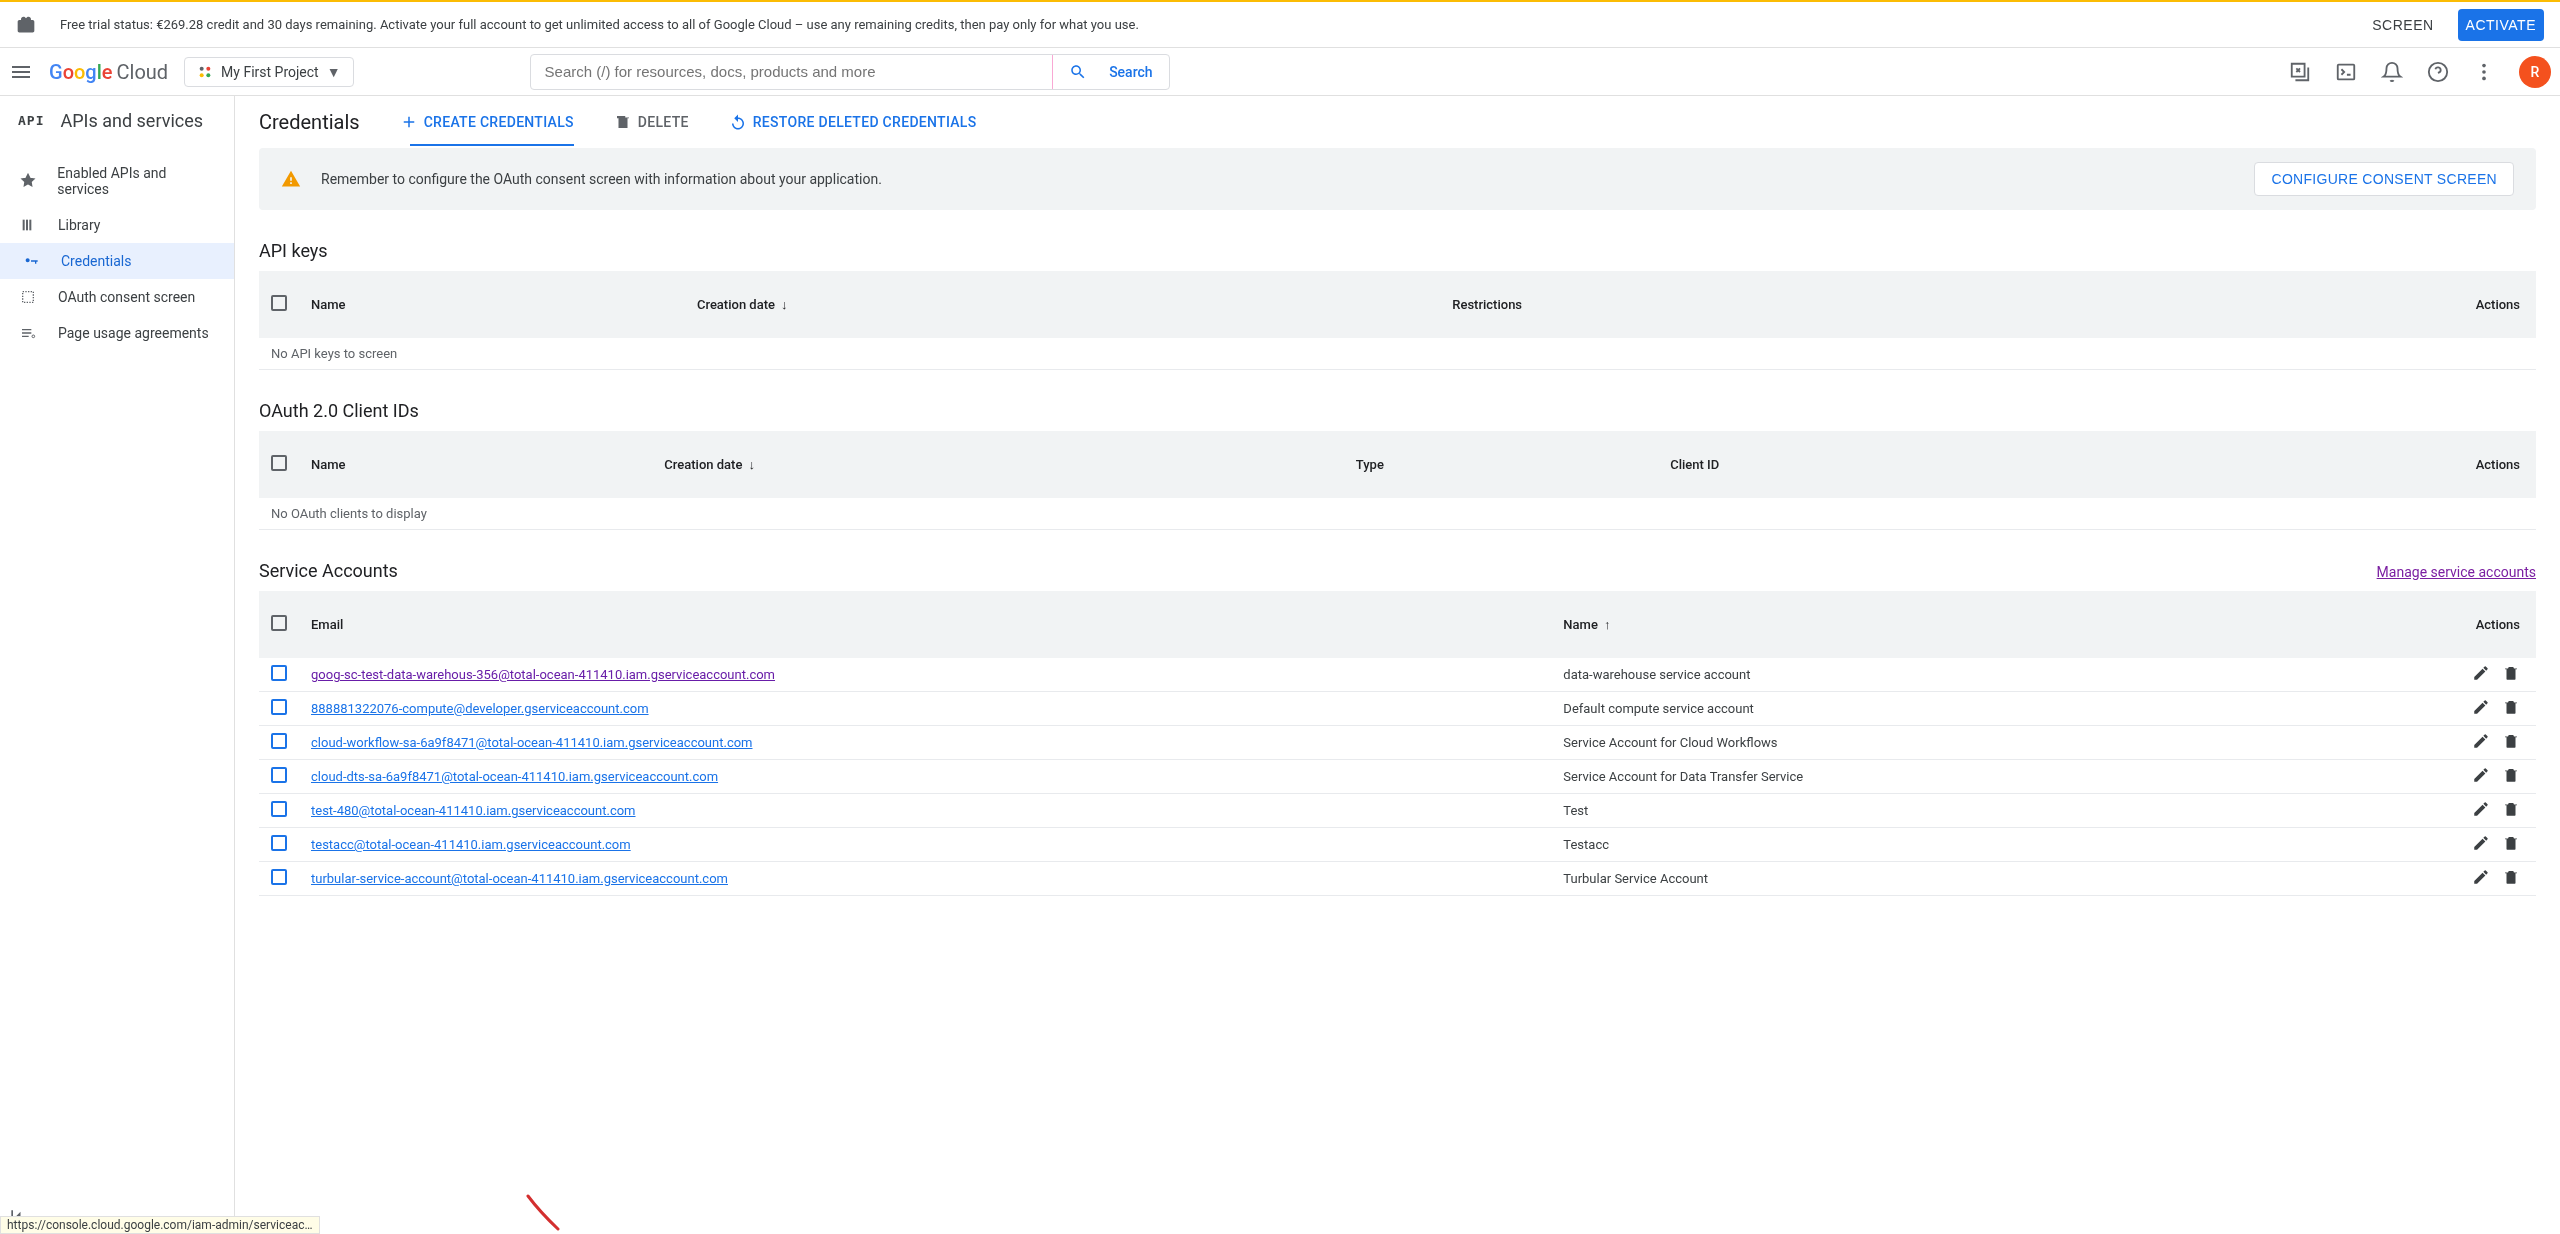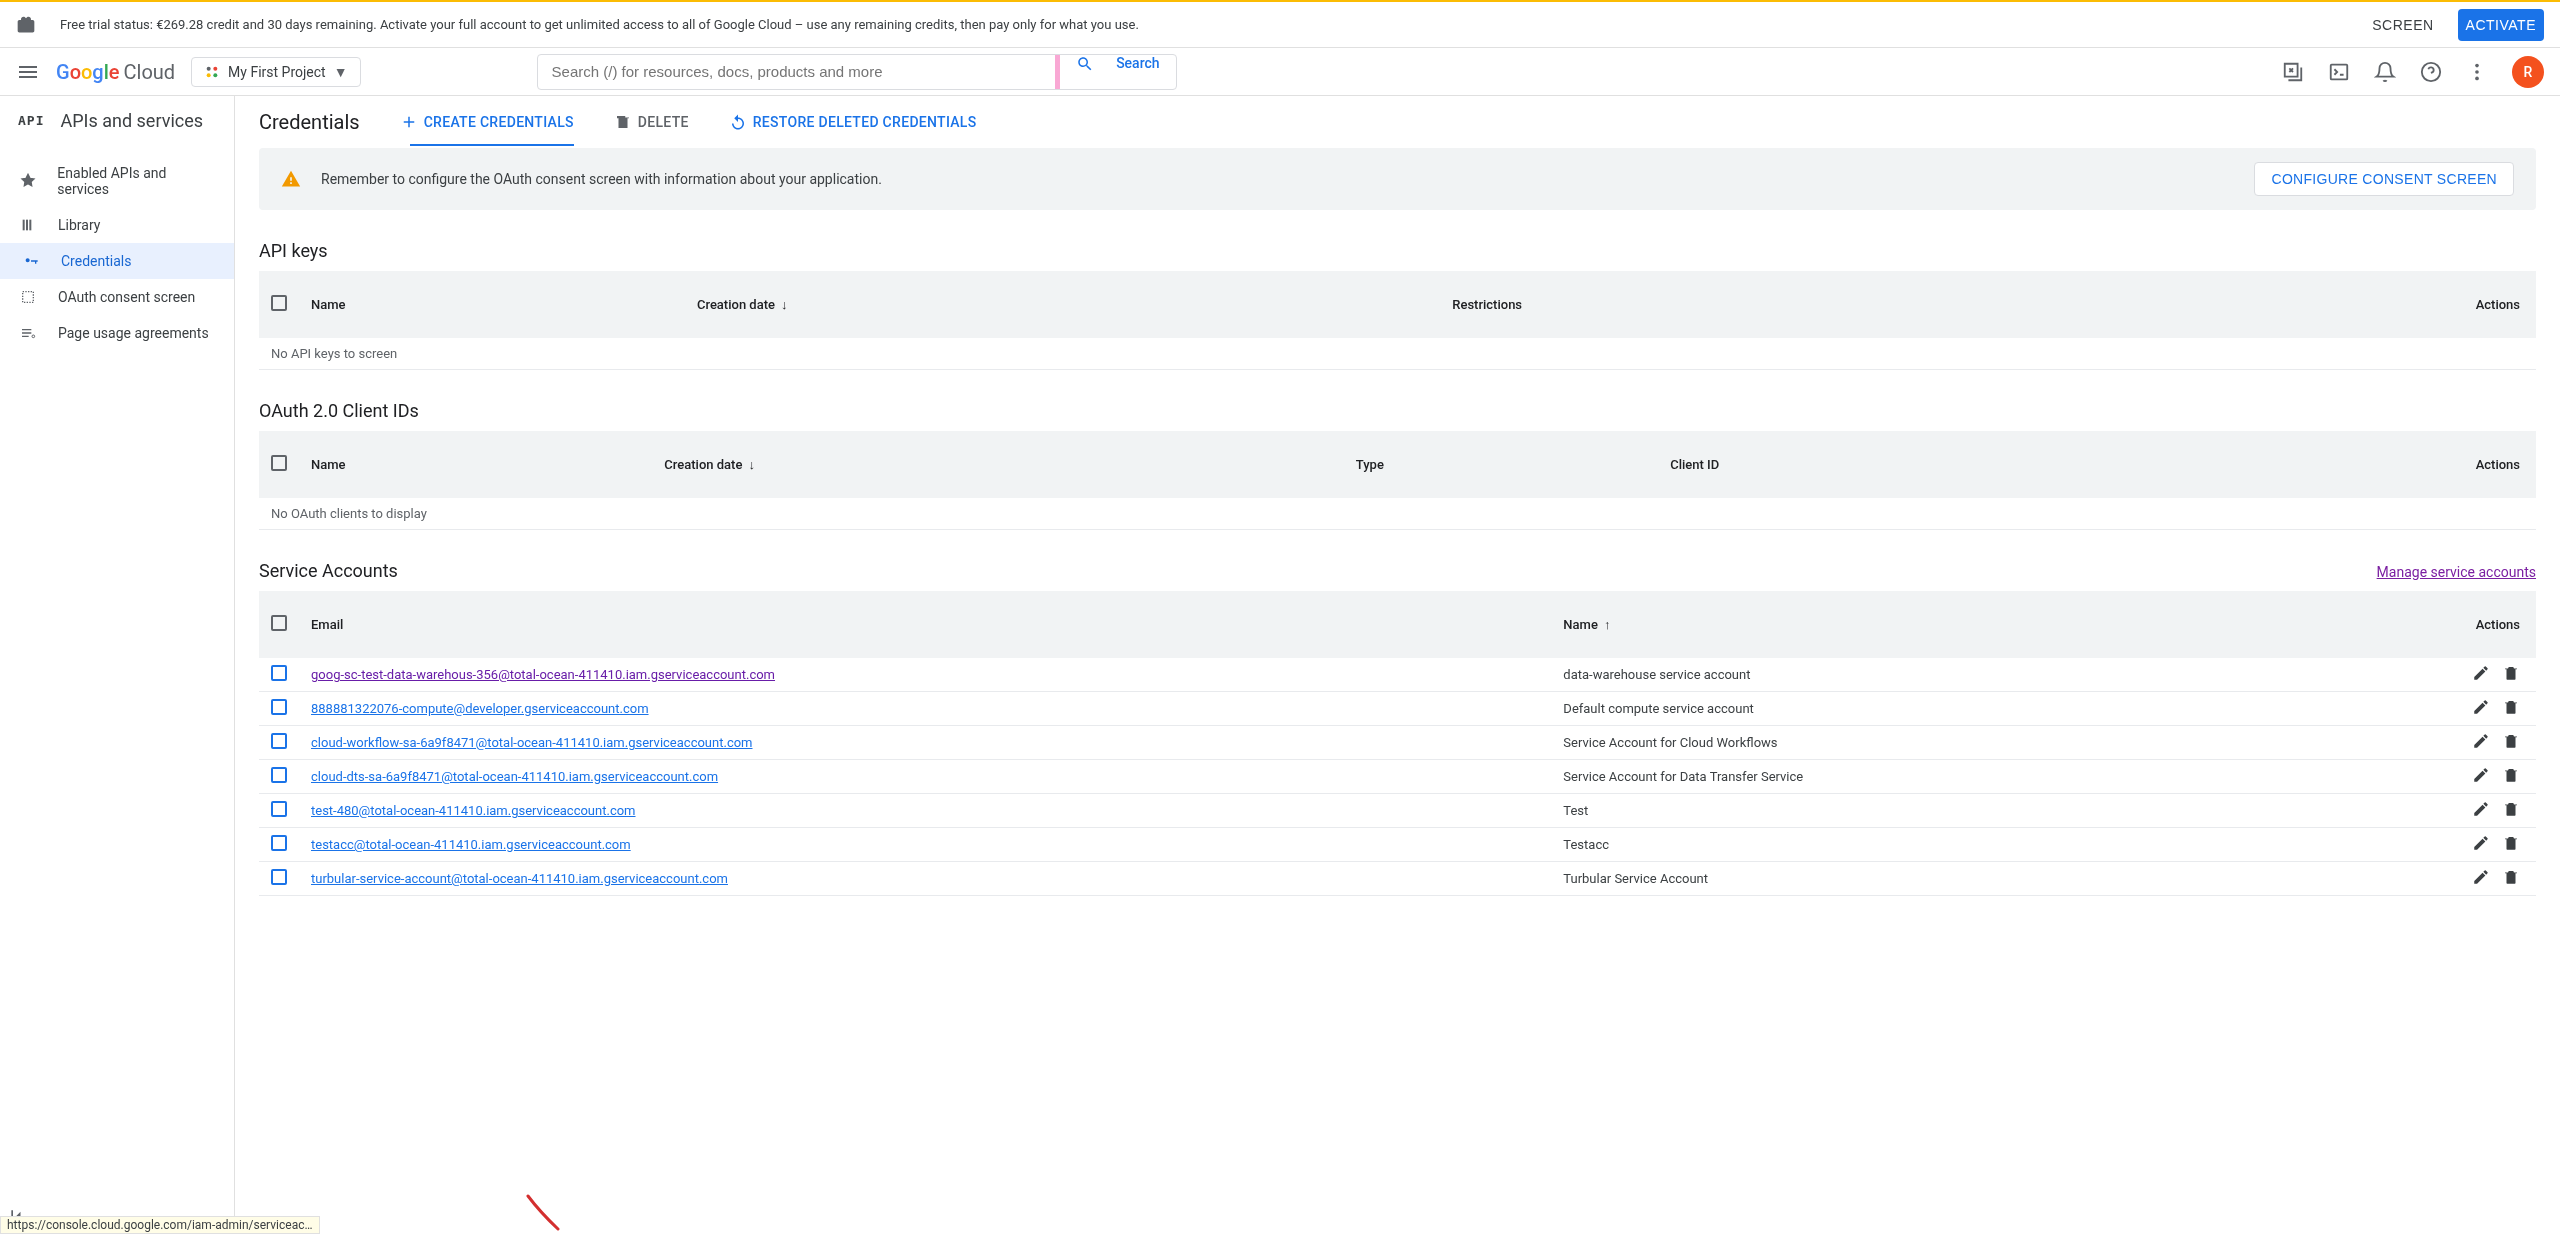--- a/index.html
+++ b/index.html
@@ -6,32 +6,32 @@
 body { font-family: 'Google Sans', Roboto, Arial, sans-serif; font-size: 14px; color: #202124; background: #fff; overflow-x: hidden; }
 
 
 .trial-banner { display: flex; align-items: center; padding: 4px 16px; border-bottom: 1px solid #e0e0e0; border-top: 2px solid #fbbc04; font-size: 13px; color: #3c4043; min-height: 48px; }
 .trial-banner .gift-icon { margin-right: 24px; color: #5f6368; }
 .trial-banner .spacer { flex: 1; }
 .dismiss-btn { background: none; border: none; font-weight: 500; color: #3c4043; letter-spacing: 0.5px; font-size: 14px; cursor: pointer; padding: 8px 12px; }
 .activate-btn { background: #1a73e8; color: #fff; border: none; border-radius: 4px; font-weight: 400; letter-spacing: 0.5px; font-size: 14px; padding: 8px 8px; margin-left: 12px; cursor: pointer; }
 
 
-.header { display: flex; align-items: center; height: 48px; padding: 0 16px; border-bottom: 1px solid #e0e0e0; gap: 16px; }
+.header { display: flex; align-items: center; height: 48px; padding: 0 9px; border-bottom: 1px solid #e0e0e0; gap: 16px; }
 .hamburger { cursor: pointer; color: #5f6368; }
 .logo { display: flex; align-items: center; gap: 4px; font-size: 20px; }
 .logo-g { font-weight: 500; }
 .logo-cloud { color: #5f6368; font-weight: 400; }
 .project-picker { display: flex; align-items: center; border: 1px solid #dadce0; border-radius: 4px; padding: 6px 12px; gap: 8px; cursor: pointer; color: #3c4043; font-size: 14px; }
 .project-picker .dots { display: inline-block; }
 .project-picker .caret { color: #5f6368; }
 .search-box { flex: 0 0 auto; margin-left: 160px; display: flex; align-items: center; border: 1px solid #dadce0; border-radius: 4px; width: 640px; height: 36px; }
 .search-input-wrap { flex: 1; display: flex; align-items: center; padding: 0 14px; }
 .search-input-wrap input { border: none; outline: none; width: 100%; font-size: 15px; color: #5f6368; }
-.search-btn { display: flex; align-items: flex-start; gap: 22px; padding: 0 16px; border-left: 5px solid #f9a8d4; height: 100%; color: #1a73e8; cursor: pointer; font-weight: 500; }
+.search-btn { display: flex; align-items: center; gap: 22px; padding: 0 16px; border-left: 1px solid #f9a8d4; height: 100%; color: #1a73e8; cursor: pointer; font-weight: 500; }
 .header .spacer { flex: 1; }
 .header-icons { display: flex; align-items: center; gap: 24px; color: #5f6368; }
 .header-icons > * { cursor: pointer; }
 .avatar { width: 32px; height: 32px; border-radius: 50%; background: #f4511e; color: #fff; display: flex; align-items: center; justify-content: center; font-weight: 500; }
 
 
 .body { display: flex; height: calc(100vh - 96px); }
 .sidebar { width: 235px; border-right: 1px solid #e0e0e0; display: flex; flex-direction: column; position: relative; }
 .sidebar-header { display: flex; align-items: center; gap: 16px; padding: 14px 18px; font-size: 18px; color: #3c4043; font-weight: 400; }
 .sidebar-header .api-badge { font-family: monospace; font-weight: 700; font-size: 13px; color: #3c4043; letter-spacing: 1px; }

